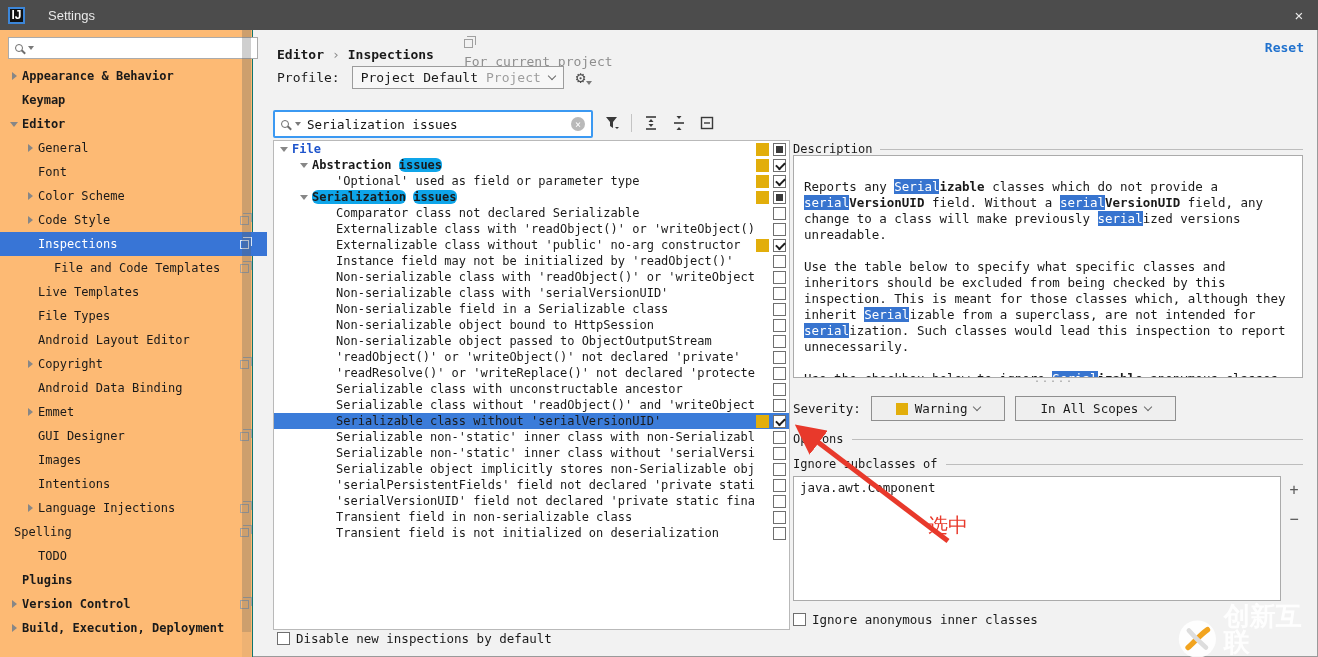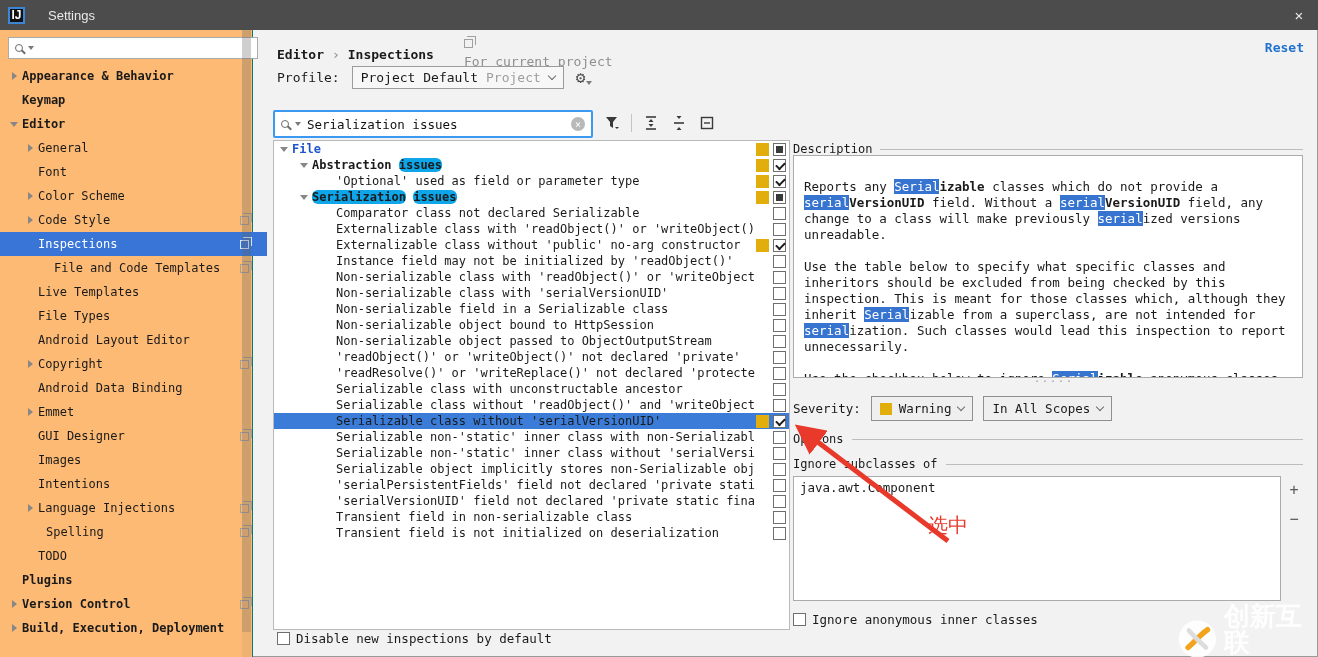--- a/index.html
+++ b/index.html
@@ -91,21 +91,21 @@
   .check-row{position:absolute;display:flex;align-items:center;gap:6px;font-size:12.5px;}
   
   .sect-label{position:absolute;display:flex;align-items:center;gap:8px;font-size:12px;color:#1A1A1A;}
   .sect-label::after{content:"";flex:1;height:1px;background:#BDBDBD;}
   .desc-box{position:absolute;left:793px;top:155px;width:510px;height:223px;background:#FFF;
             border:1px solid #ABABAB;padding:7px 10px;font-size:12.5px;line-height:16px;overflow:hidden;}
   .para{margin:16px 0 16px 0;}
   .splitter-dots{position:absolute;left:1034px;top:376px;color:#9A9A9A;font-size:10px;letter-spacing:2px;}
   .severity-row{position:absolute;left:793px;top:396px;display:flex;align-items:center;gap:10px;font-size:12.5px;}
   .sev-combo{display:flex;align-items:center;height:25px;border:1px solid #8F8F8F;background:#EFEFEF;
-             padding:0 8px;gap:7px;cursor:pointer;}
+             padding:0 24px;gap:7px;cursor:pointer;}
   .sev-swatch{width:12px;height:12px;background:#E2AE0B;}
   .opt-listbox{position:absolute;left:793px;top:476px;width:488px;height:125px;background:#FFF;
                border:1px solid #ABABAB;font-size:12.5px;}
   .opt-item{padding:3px 6px;}
   .pm-btn{position:absolute;width:18px;height:18px;display:flex;align-items:center;justify-content:center;
           color:#5A5A5A;font-size:15px;cursor:pointer;}
   
   .overlay{position:absolute;left:0;top:0;width:1318px;height:657px;pointer-events:none;z-index:40;}
   .anno-label{position:absolute;left:928px;top:512px;color:#E8392B;font-size:20px;z-index:41;
               font-family:"Liberation Sans",sans-serif;}
@@ -207,21 +207,21 @@
         </div>
         <div class="srow" style="padding-left: 24px;">
           <span class="chev "></span>
           <span class="lbl">Intentions</span>
         </div>
         <div class="srow" style="padding-left: 24px;">
           <span class="chev r"></span>
           <span class="lbl">Language Injections</span>
           <span class="copyic"></span>
         </div>
-        <div class="srow" style="padding-left: 24px; gap: 8px;">
+        <div class="srow" style="">
           <span class="chev "></span>
           <span class="lbl">Spelling</span>
           <span class="copyic"></span>
         </div>
         <div class="srow" style="padding-left: 24px;">
           <span class="chev "></span>
           <span class="lbl">TODO</span>
         </div>
         <div class="srow b" style="padding-left: 8px;">
           <span class="chev "></span>

